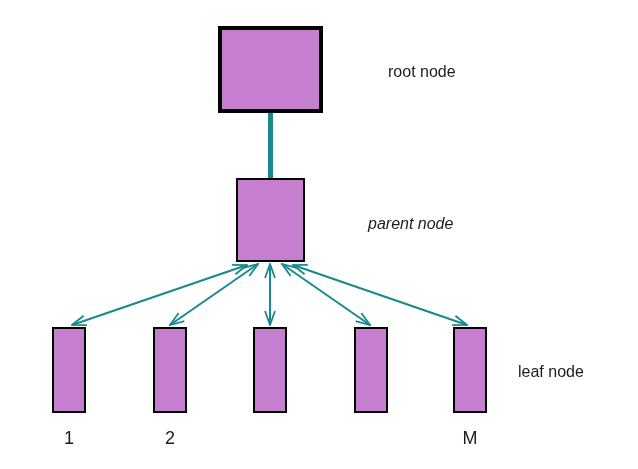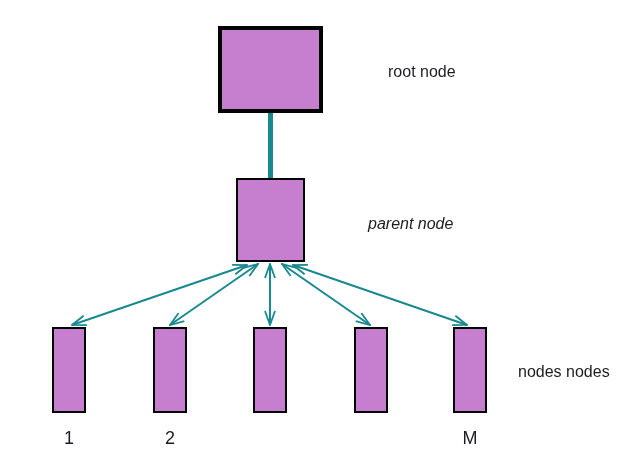--- a/index.html
+++ b/index.html
@@ -104,21 +104,21 @@
   <div class="node parent"></div>
 
   <div class="node leaf l1"></div>
   <div class="node leaf l2"></div>
   <div class="node leaf l3"></div>
   <div class="node leaf l4"></div>
   <div class="node leaf l5"></div>
 
   <div class="lbl root-lbl">root node</div>
   <div class="lbl parent-lbl">parent node</div>
-  <div class="lbl leaves-lbl">nodes nodes</div>
+  <div class="lbl leaves-lbl">leaf node</div>
 
   <div class="caption c1">1</div>
   <div class="caption c2">2</div>
   <div class="caption c3"></div>
   <div class="caption c4"></div>
   <div class="caption c5">M</div>
 
 </div>
 
 </body></html>

